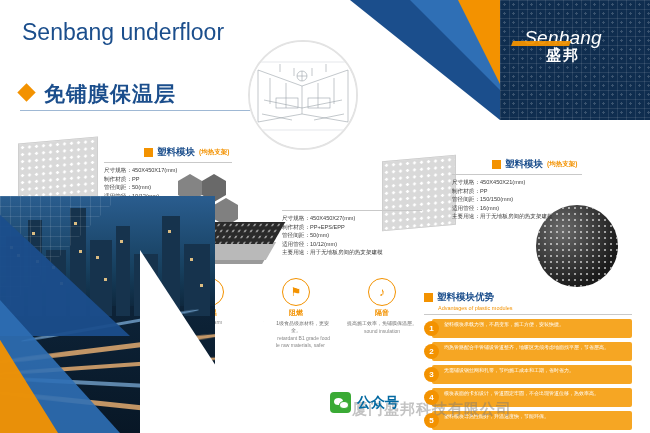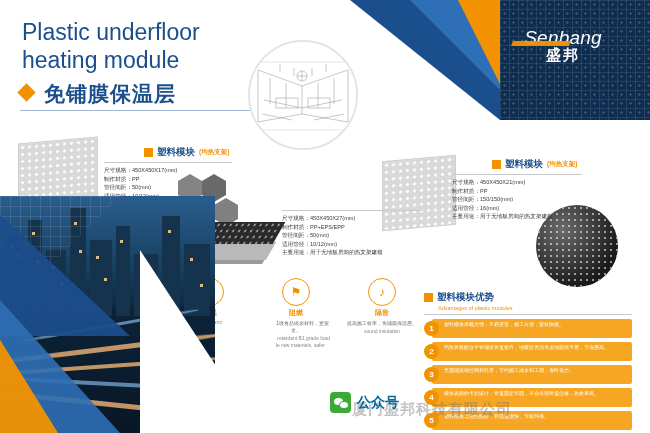--- a/index.html
+++ b/index.html
@@ -144,22 +144,21 @@
     <div class="tb-grid2"></div>
   </div>
 
   <div class="logo">
     <div class="lg-bar"></div>
     <div class="lg-en">Senbang</div>
     <div class="lg-cn">盛邦</div>
   </div>
 
   <div class="title-en">
-    <div>Plastic underfloor</div>
-    <div>heating module</div>
+    <div>Senbang underfloor</div>
   </div>
   <div class="title-diamond"></div>
   <div class="title-cn">免铺膜保温层</div>
   <div class="title-rule"></div>
 
   <div class="room-circle">
     <svg width="106" height="106" viewBox="0 0 106 106">
       <rect x="0" y="0" width="106" height="106" fill="#ffffff"></rect>
       <g stroke="#9aa2aa" stroke-width="0.6" fill="none">
         <path d="M8 28 L52 44 L98 28"></path>

